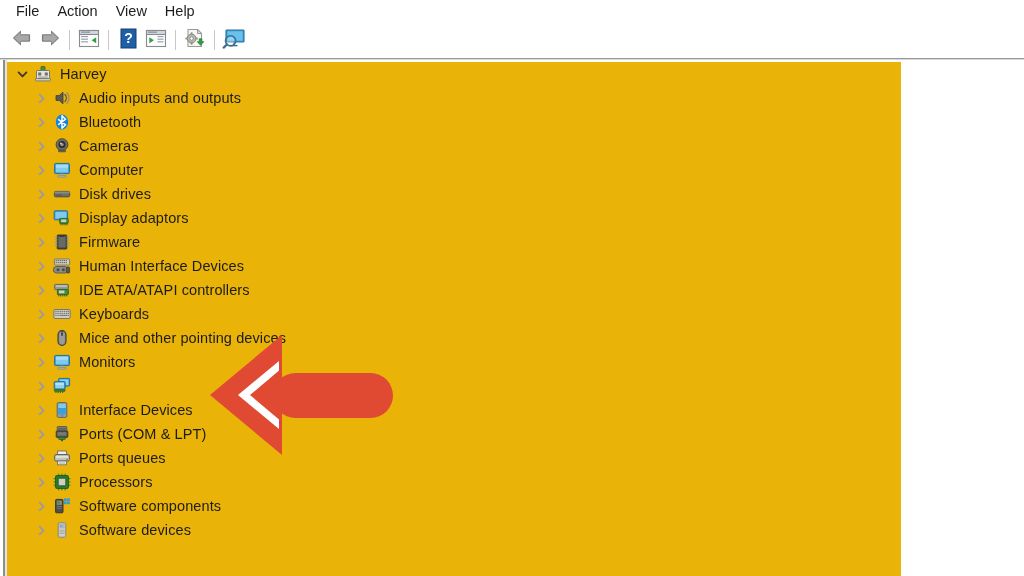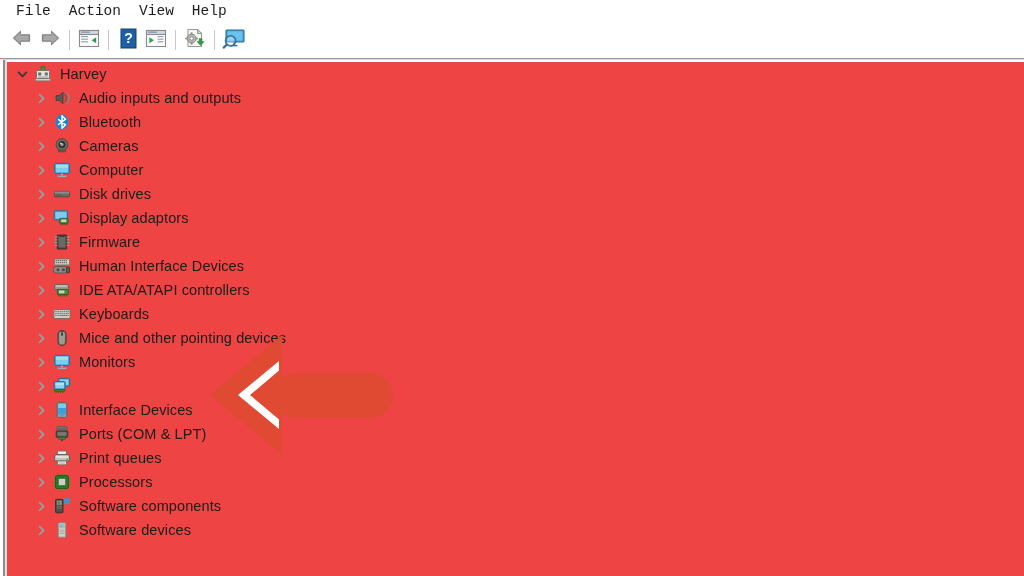--- a/index.html
+++ b/index.html
@@ -32,21 +32,20 @@
     align-items: center;
     padding-left: 10px;
   }
   .menu-item {
     font-size: 14.5px;
     color: #1d1d1d;
     padding: 0 12px 0 6px;
     line-height: 22px;
     white-space: nowrap;
     cursor: default;
-    font-family: Liberation Mono, monospace;
   }
 
   
   .toolbar {
     position: absolute;
     left: 0; top: 22px;
     width: 1024px;
     height: 36px;
     background: #ffffff;
     display: flex;
@@ -100,23 +99,23 @@
     width: 2px;
     height: 516px;
     background: #e3e3e3;
   }
 
   
   .tree {
     position: absolute;
     left: 7px;
     top: 62px;
-    width: 1017px;
+    width: 894px;
     height: 514px;
-    background: #ef4444;
+    background: #eab308;
     overflow: hidden;
   }
   .tree-row {
     display: flex;
     align-items: center;
     height: 24px;
     cursor: default;
     white-space: nowrap;
   }
   .tree-row.root { padding-left: 5px; }
@@ -621,21 +620,21 @@
       <rect x="1.6" y="5.6" width="14.8" height="6.4" rx="1.4" fill="#c3c3bc" stroke="#5f5f59" stroke-width="1"></rect>
       <rect x="2.9" y="7" width="12.2" height="1.8" fill="#e4e4de"></rect>
       <circle cx="14.2" cy="10.3" r="0.8" fill="#3f8f36"></circle>
       <rect x="4.6" y="12" width="8.8" height="3.8" fill="#f6f6f1" stroke="#6f6f68" stroke-width="0.9"></rect>
       <g stroke="#b8b8b0" stroke-width="0.8">
         <path d="M5.8 13.3 L12.2 13.3"></path>
               <path d="M5.8 14.6 L12.2 14.6"></path>
       </g>
     </svg>
         </span>
-        <span class="node-label">Print queues</span>
+        <span class="node-label">Ports queues</span>
       </div>
       <div class="tree-row child">
         <span class="twisty">
           <svg width="11" height="11" viewBox="0 0 11 11">
     <path d="M3.6 1.6 L7.6 5.5 L3.6 9.4" fill="none" stroke="#9b9b9b" stroke-width="1.8" stroke-linecap="round" stroke-linejoin="round"></path>
   </svg>
         </span>
         <span class="node-icon">
           <svg width="18" height="18" viewBox="0 0 18 18">
       <g fill="#3f8f36">

